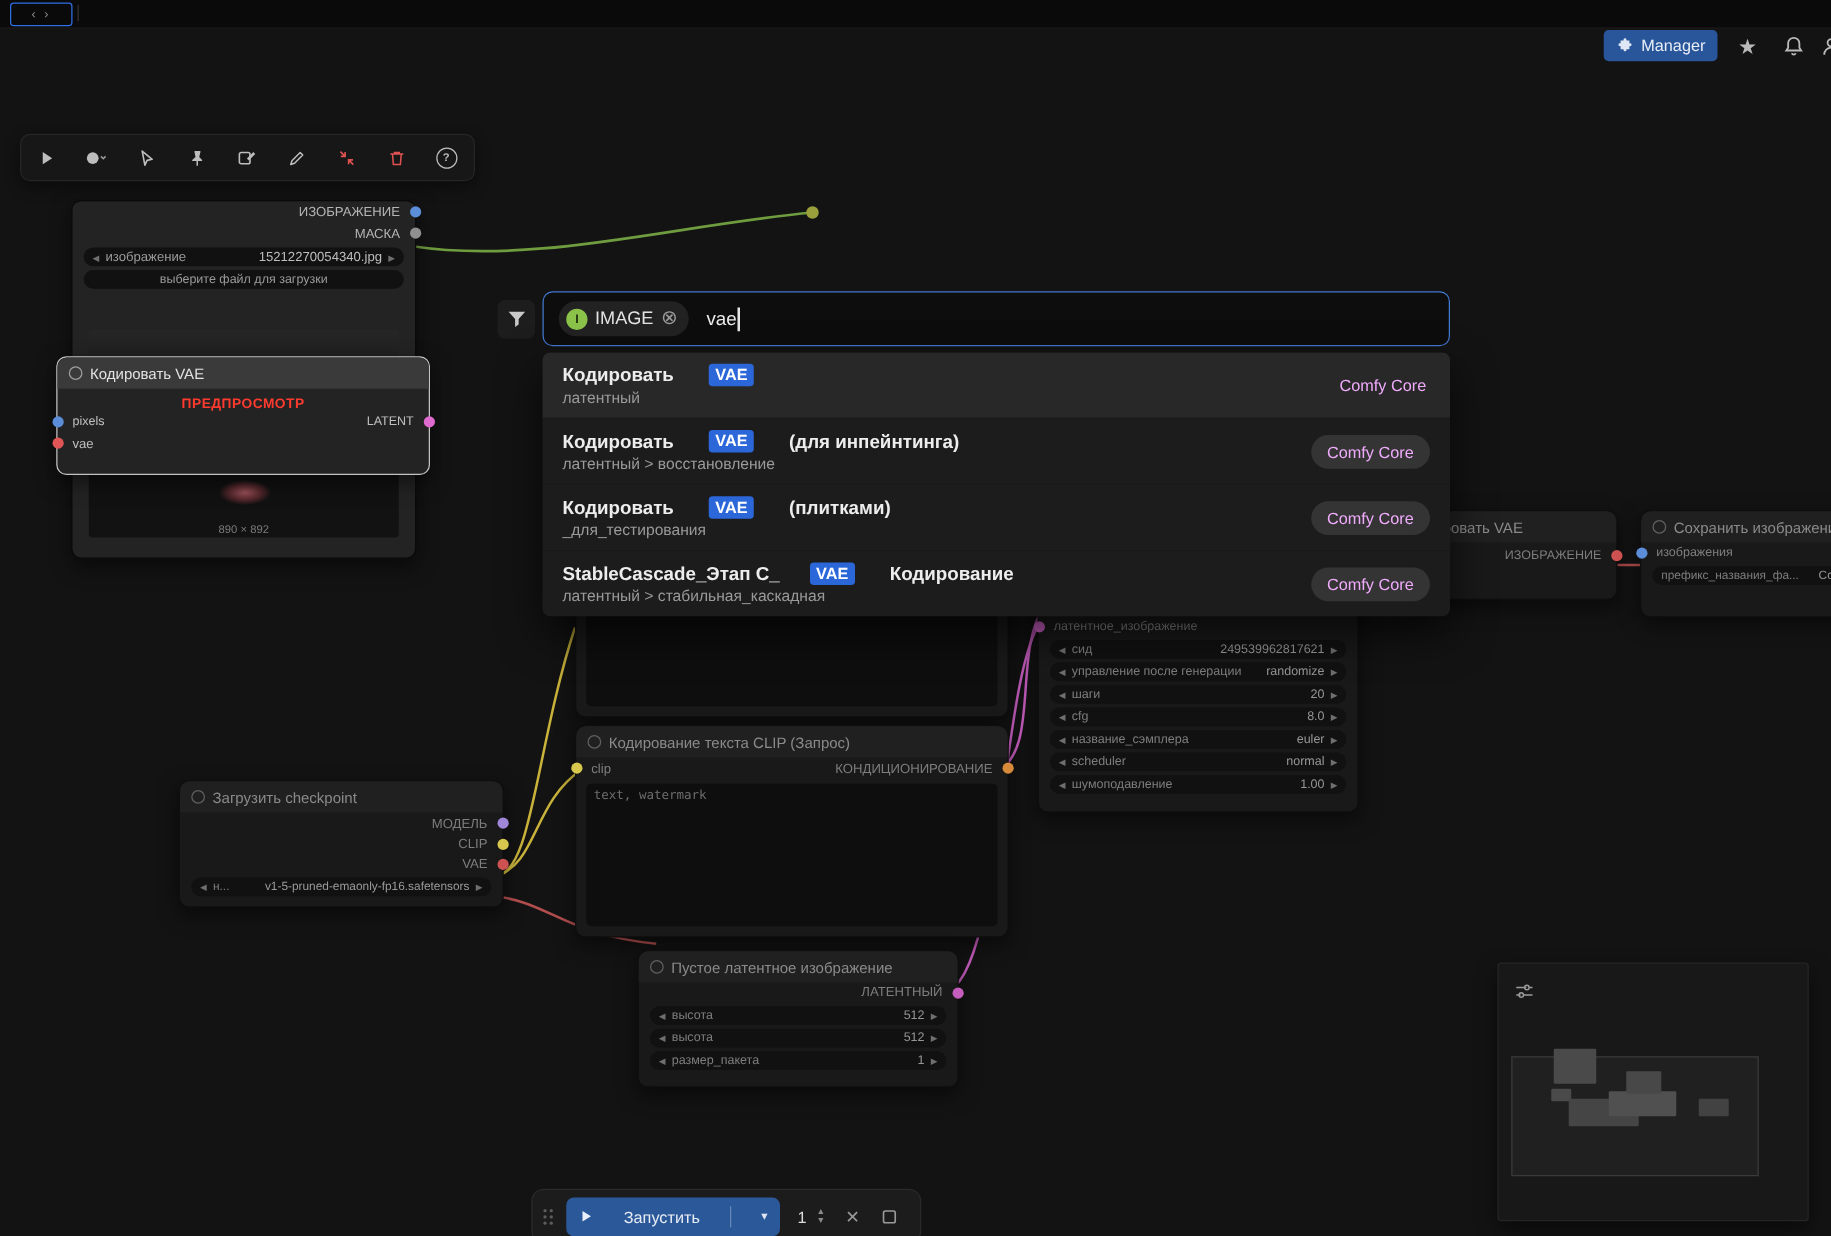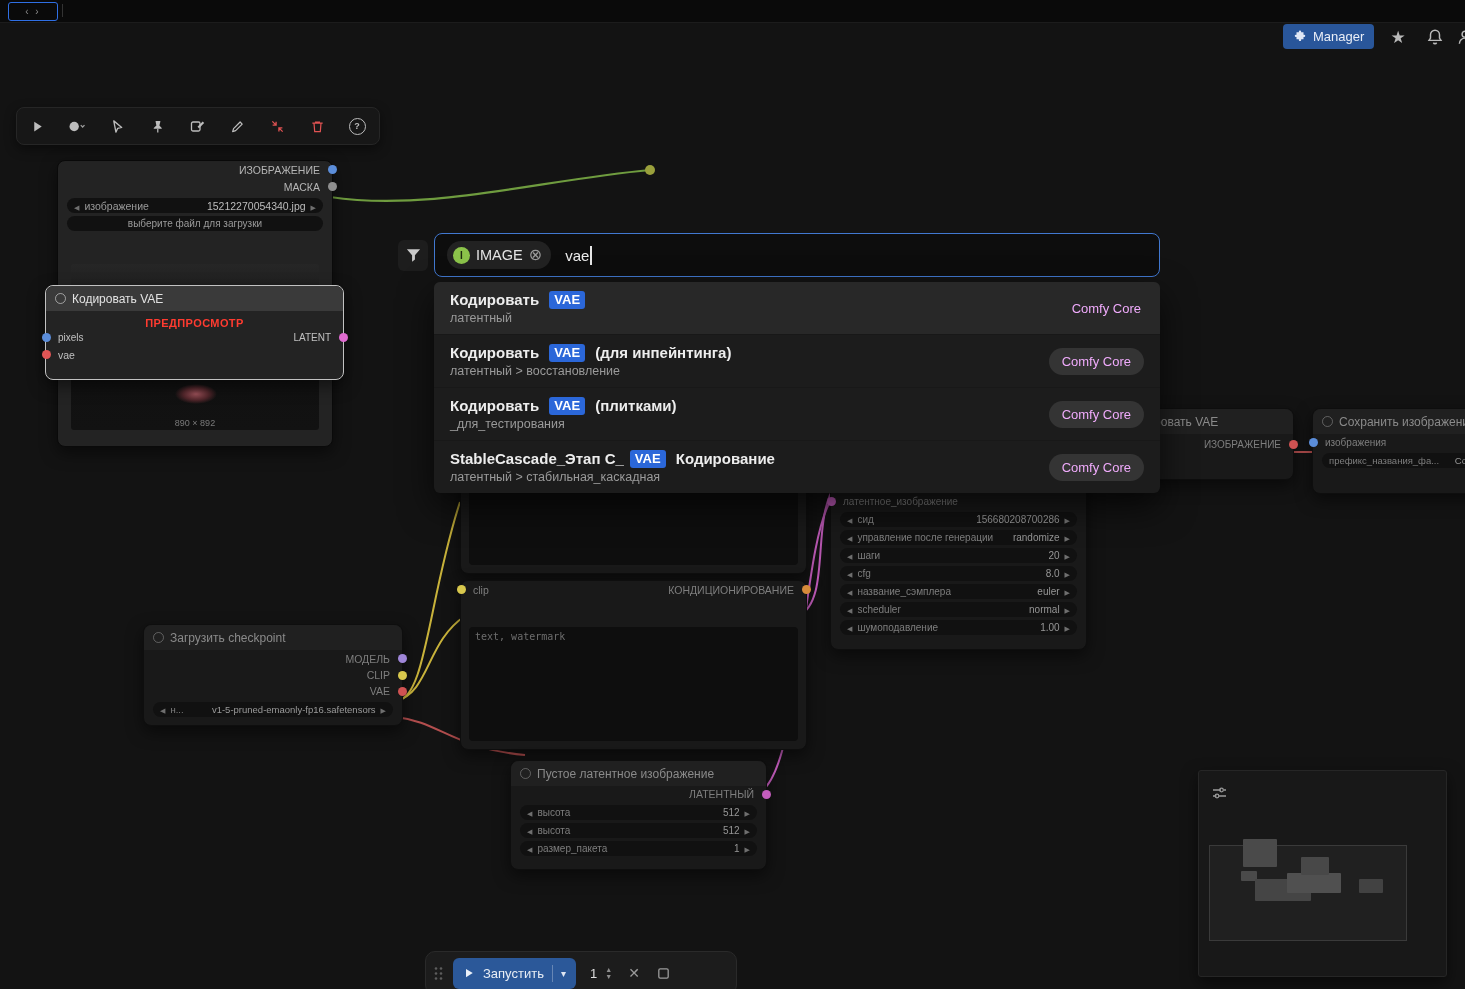--- a/index.html
+++ b/index.html
@@ -81,30 +81,30 @@
   .chip-x{color:#9a9a9a;font-size:16px;cursor:pointer;line-height:1}
   .chip-x::before{content:"⊗"}
   .query{margin-left:14px;color:#ececec;font-size:15px}
   .caret{width:1.5px;height:19px;background:#e6e6e6;margin-left:1px}
 
   .results{left:434px;top:282px;width:726px;background:#1c1c1c;border-radius:6px;z-index:10;
     box-shadow:0 14px 34px rgba(0,0,0,.65);overflow:hidden}
   .res-row{display:flex;align-items:center;padding:8px 16px;height:36px;border-bottom:1px solid #181818;cursor:pointer}
   .res-row.active{background:#282828}
   .res-main{display:flex;flex-direction:column;gap:2px}
-  .res-title{font-size:15px;font-weight:bold;color:#ededed;display:flex;align-items:flex-start;gap:6px;white-space:pre}
+  .res-title{font-size:15px;font-weight:bold;color:#ededed;display:flex;align-items:center;gap:24px;white-space:pre}
   .vae-chip{background:#2b67d9;color:#fff;border-radius:3px;padding:0 5px;font-size:13px;line-height:18px;font-weight:bold}
   .res-sub{font-size:12.5px;color:#9a9a9a}
   .badge{margin-left:auto;background:#343434;color:#f0abfc;font-size:13px;border-radius:15px;padding:6px 13px}
   .res-row.active .badge{background:transparent;padding-right:3px}
 
   
   .runbar{left:425px;top:951px;width:312px;height:44px;background:#1c1c1c;border:1px solid #2a2a2a;border-radius:10px;
     display:flex;align-items:center;gap:10px;padding:0 8px;z-index:6;box-sizing:border-box}
-  .run-btn{height:31px;background:#2b5899;border-radius:6px;display:flex;align-items:center;gap:8px;padding:0 10px;cursor:pointer}
+  .run-btn{height:31px;background:#2b5899;border-radius:6px;display:flex;align-items:center;gap:24px;padding:0 10px;cursor:pointer}
   .run-label{color:#e8edf5;font-size:13px}
   .run-div{width:1px;height:17px;background:rgba(255,255,255,.28)}
   .run-caret{color:#dfe6f2;font-size:10px}
   .run-caret::before{content:"▾"}
   .count-wrap{display:flex;align-items:center;gap:4px}
   .count-num{color:#ddd;font-size:13px;padding:0 4px}
   .stepper{display:flex;flex-direction:column;font-size:7px;color:#8d8d8d;line-height:7px;cursor:pointer}
   .step-up::before{content:"▲"}
   .step-dn::before{content:"▼"}
   .x-btn{color:#9a9a9a;font-size:14px;cursor:pointer;padding:0 6px}
@@ -267,39 +267,43 @@
     <span class="val" style="color:#9a9a9a">v1-5-pruned-emaonly-fp16.safetensors</span>
     <span class="arrR"></span>
   </div>
 </div>
 
 <div class="node dim" style="left:460px;top:452px;width:345px;height:120px">
   <div style="position:absolute;left:8px;right:8px;top:36px;bottom:8px;background:#0e0e0e;border-radius:4px"></div>
 </div>
 
 <div class="node dim" style="left:460px;top:580px;width:345px;height:168px">
+  <div class="hd">
+      <span class="cdot"></span>
+    <span>Кодирование текста CLIP (Запрос)</span>
+    </div>
   <div class="srow">
     <span>clip</span>
     <span class="sr">КОНДИЦИОНИРОВАНИЕ</span>
     <span class="pdot l" style="background:#d8c84d"></span>
     <span class="pdot r" style="background:#d78b3a"></span>
   </div>
   <div class="cliptext">text, watermark</div>
 </div>
 
 <div class="node dim" style="left:830px;top:458px;width:255px;height:190px">
   <div class="srow" style="margin-top:34px;height:16px;font-size:10px">
     <span>латентное_изображение</span>
     <span class="pdot l" style="background:#c45dbd"></span>
   </div>
   <div style="margin-top:2px">
     <div class="wg" style="font-size:10px">
         <span class="arrL"></span>
         <span>сид</span>
-        <span class="val" style="color:#969696">156680208700286</span>
+        <span class="val" style="color:#969696">249539962817621</span>
         <span class="arrR"></span>
       </div>
     <div class="wg" style="font-size:10px">
         <span class="arrL"></span>
         <span>управление после генерации</span>
         <span class="val" style="color:#969696">randomize</span>
         <span class="arrR"></span>
       </div>
     <div class="wg" style="font-size:10px">
         <span class="arrL"></span>

